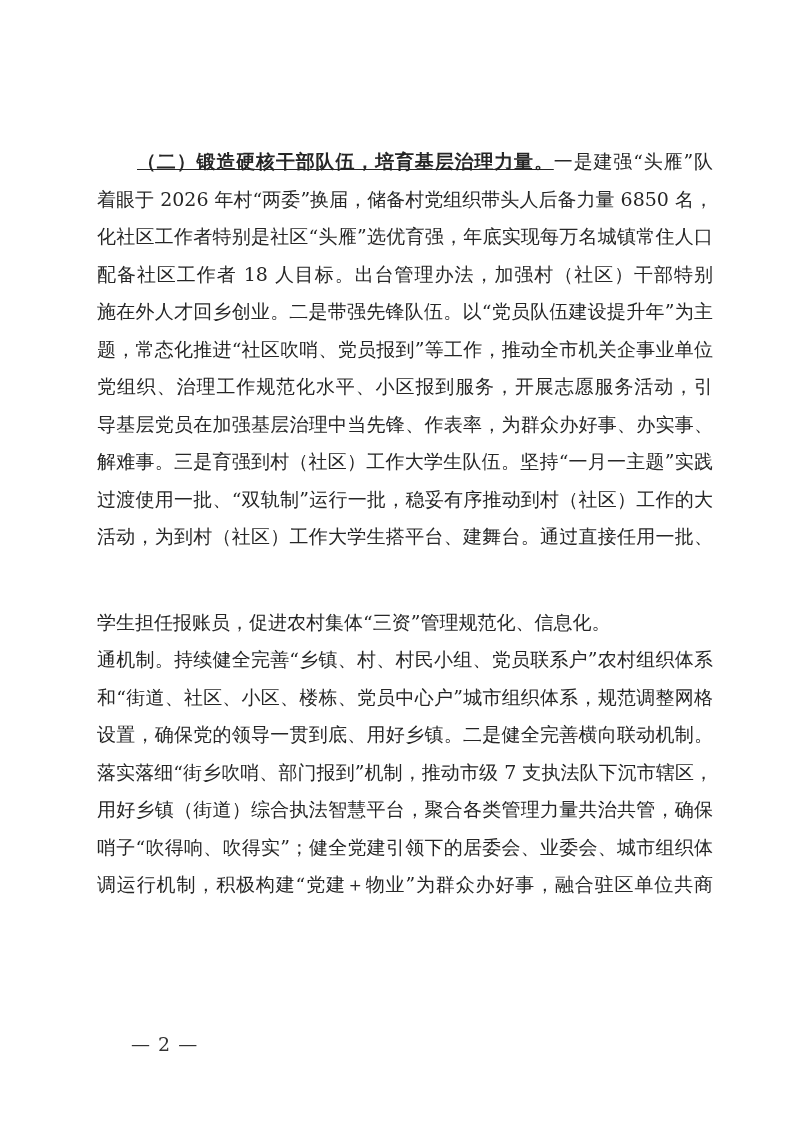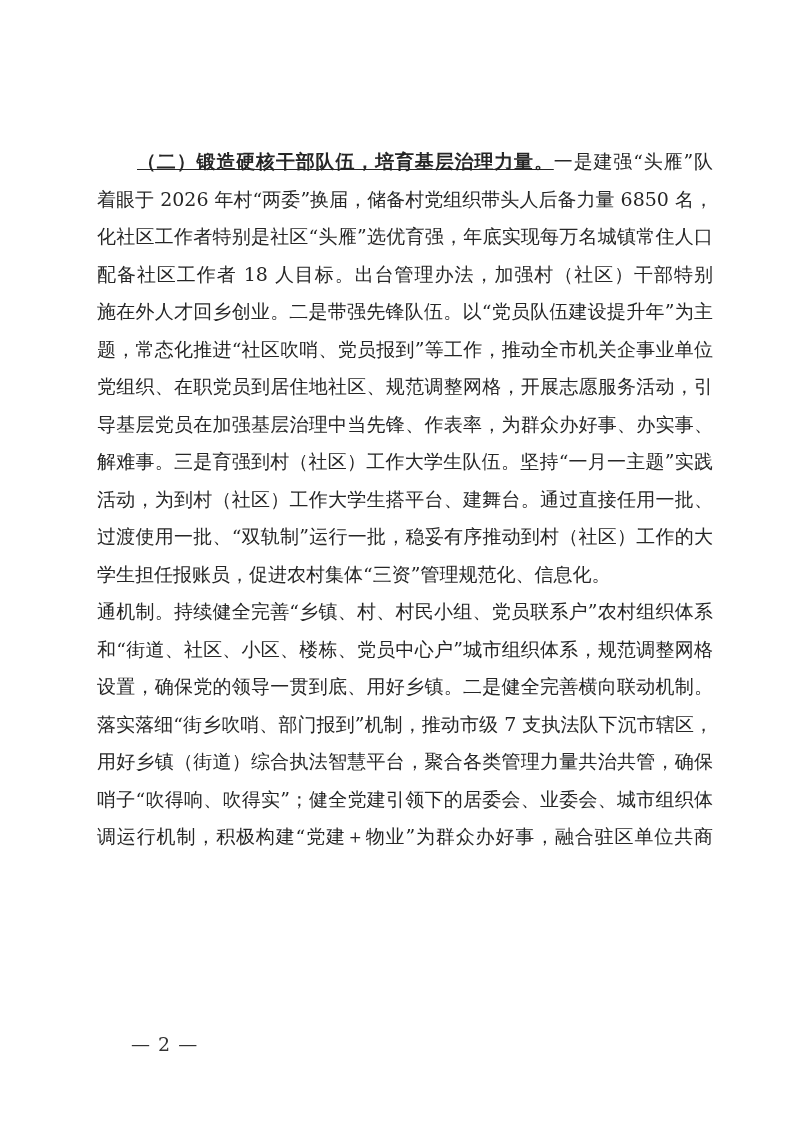--- a/index.html
+++ b/index.html
@@ -34,20 +34,21 @@
     height: 37.5px;
     line-height: 37.5px;
     text-align: justify;
     text-align-last: justify;
     overflow: hidden;
     white-space: normal;
   }
   .line.left {
     text-align: right;
     text-align-last: left;
+    margin-top: 48px;
   }
   .line.para-first {
     text-indent: 40px;
   }
   .bold {
     font-weight: bold;
     text-decoration: underline;
   }
   .footer {
     position: absolute;
@@ -64,25 +65,25 @@
 <body>
 
 <div class="page">
   <div class="body-text">
       <div class="line para-first"><span class="bold">（二）锻造硬核干部队伍，培育基层治理力量。</span><span>一是建强“头雁”队伍。</span></div>
       <div class="line">着眼于 2026 年村“两委”换届，储备村党组织带头人后备力量 6850 名，实</div>
       <div class="line">化社区工作者特别是社区“头雁”选优育强，年底实现每万名城镇常住人口</div>
       <div class="line">配备社区工作者 18 人目标。出台管理办法，加强村（社区）干部特别是“一</div>
       <div class="line">施在外人才回乡创业。二是带强先锋队伍。以“党员队伍建设提升年”为主</div>
       <div class="line">题，常态化推进“社区吹哨、党员报到”等工作，推动全市机关企事业单位</div>
-      <div class="line">党组织、在职党员到居住地社区、规范调整网格，开展志愿服务活动，引</div>
+      <div class="line">党组织、治理工作规范化水平、小区报到服务，开展志愿服务活动，引</div>
       <div class="line">导基层党员在加强基层治理中当先锋、作表率，为群众办好事、办实事、</div>
       <div class="line">解难事。三是育强到村（社区）工作大学生队伍。坚持“一月一主题”实践</div>
+      <div class="line">过渡使用一批、“双轨制”运行一批，稳妥有序推动到村（社区）工作的大</div>
       <div class="line">活动，为到村（社区）工作大学生搭平台、建舞台。通过直接任用一批、</div>
-      <div class="line">过渡使用一批、“双轨制”运行一批，稳妥有序推动到村（社区）工作的大</div>
       <div class="line left">学生担任报账员，促进农村集体“三资”管理规范化、信息化。</div>
       <div class="line">通机制。持续健全完善“乡镇、村、村民小组、党员联系户”农村组织体系</div>
       <div class="line">和“街道、社区、小区、楼栋、党员中心户”城市组织体系，规范调整网格</div>
       <div class="line">设置，确保党的领导一贯到底、用好乡镇。二是健全完善横向联动机制。</div>
       <div class="line">落实落细“街乡吹哨、部门报到”机制，推动市级 7 支执法队下沉市辖区，</div>
       <div class="line">用好乡镇（街道）综合执法智慧平台，聚合各类管理力量共治共管，确保</div>
       <div class="line">哨子“吹得响、吹得实”；健全党建引领下的居委会、业委会、城市组织体系</div>
       <div class="line">调运行机制，积极构建“党建＋物业”为群众办好事，融合驻区单位共商</div>
     </div>
   <div class="footer">— 2 —</div>

